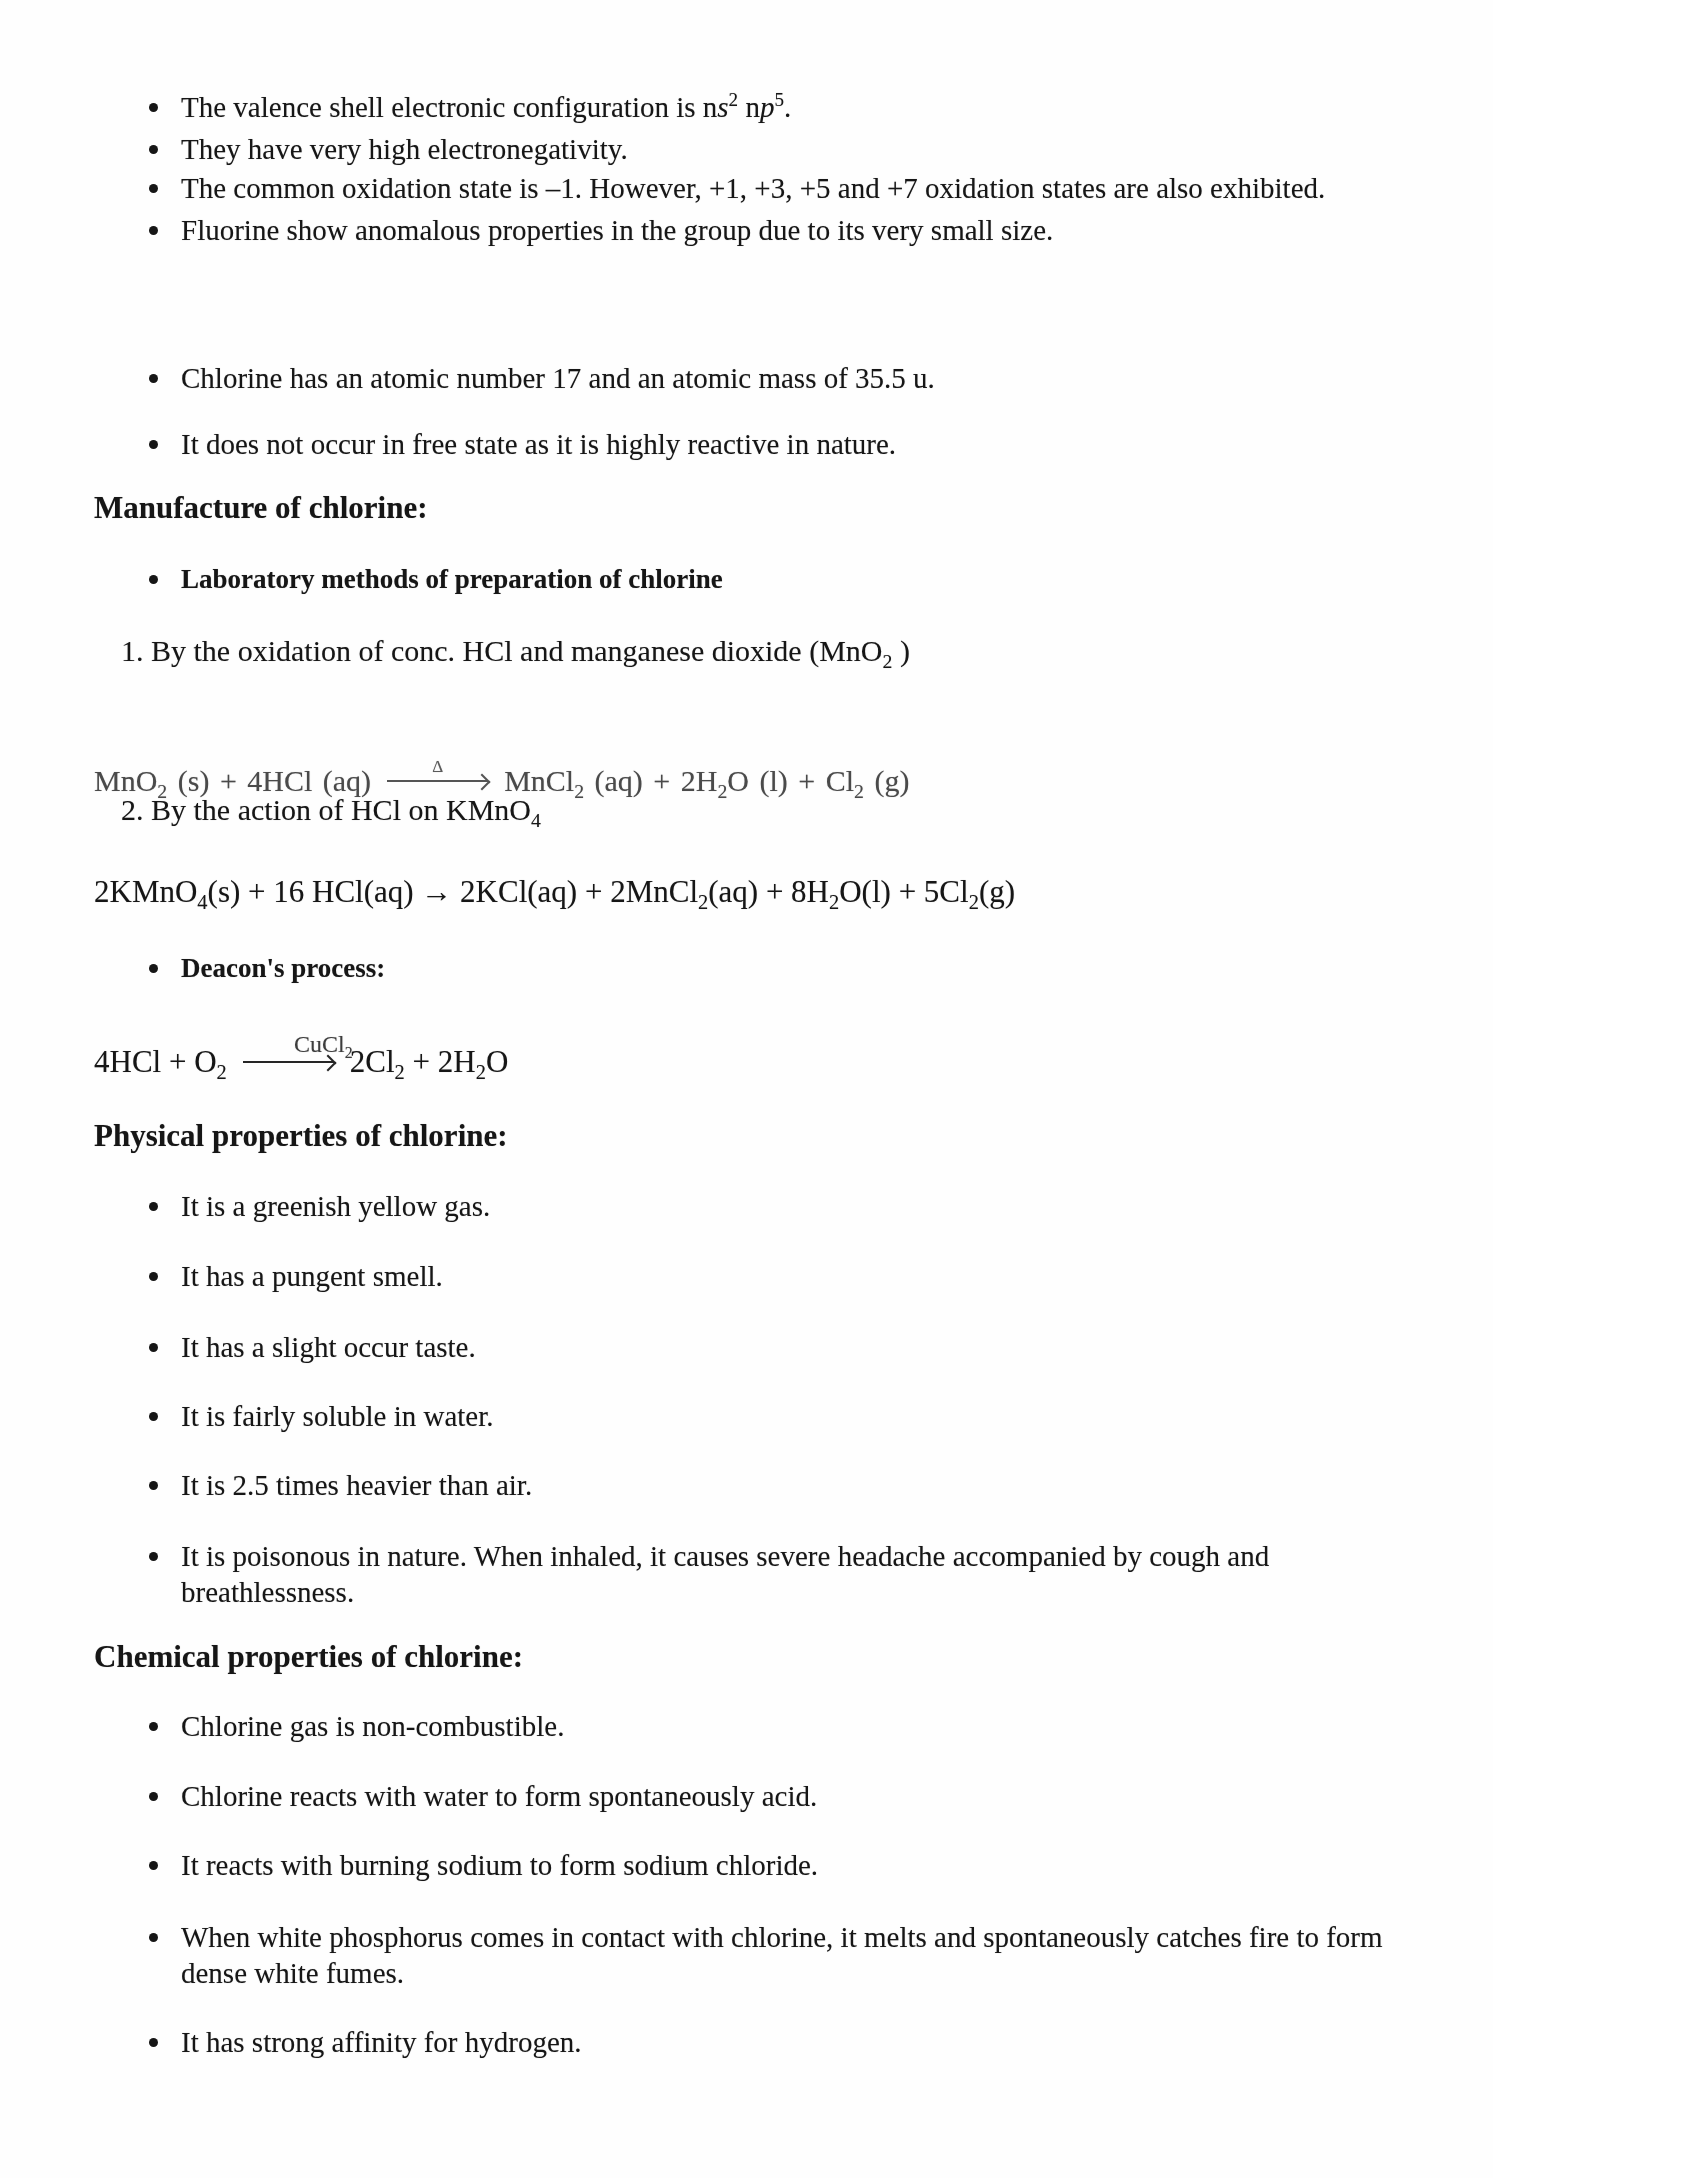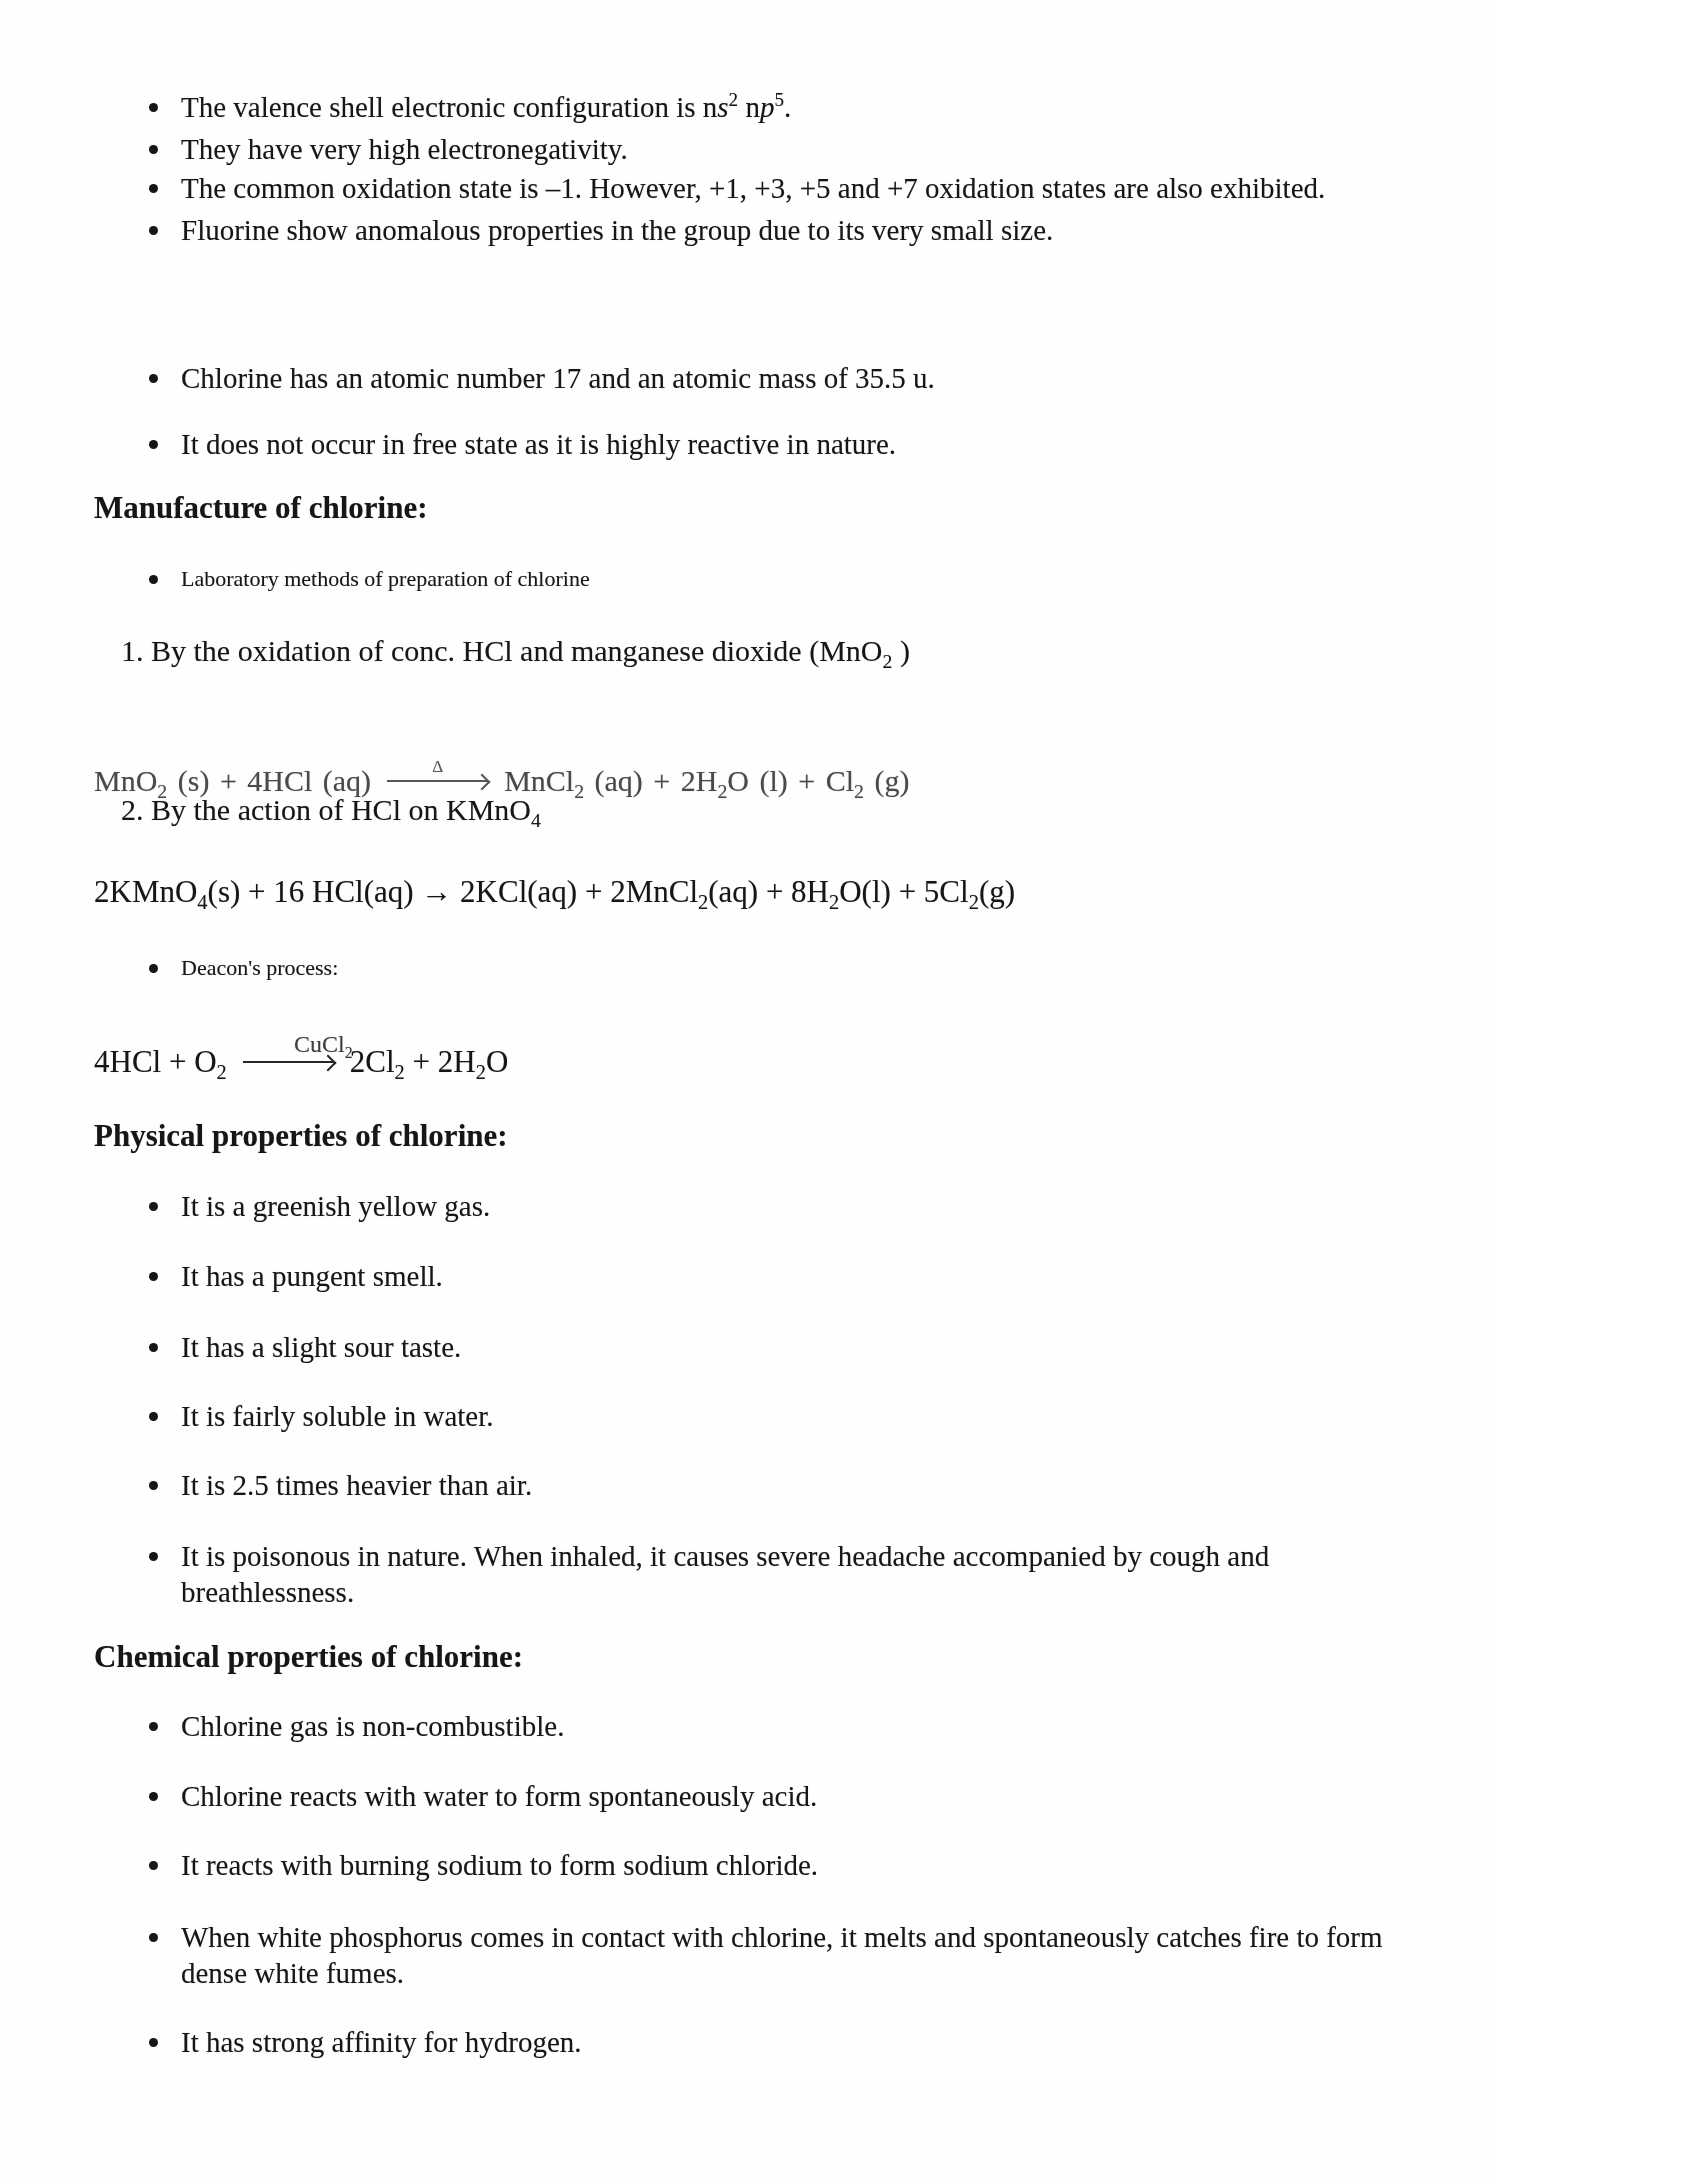--- a/index.html
+++ b/index.html
@@ -10,21 +10,21 @@
     font-family:"Liberation Serif","DejaVu Serif",serif;
     color:#161616;
     overflow:hidden;
     text-shadow:0 0 1px rgba(0,0,0,0.28);
   }
   
   .brow{position:absolute;left:149px;}
   .dot{position:absolute;left:0;top:14px;width:9px;height:9px;border-radius:50%;background:#161616;}
   .bt{margin-left:32px;font-size:29px;line-height:36px;white-space:nowrap;}
   .bt .ln{white-space:nowrap;}
-  .bt.bold{font-weight:normal;font-size:22px;}
+  .bt.bold{font-weight:bold;font-size:27px;}
   
   .heading{position:absolute;left:94px;font-weight:bold;font-size:31px;line-height:38px;white-space:nowrap;}
   
   .numline{position:absolute;left:94px;font-size:30px;line-height:38px;white-space:nowrap;margin-left:27px;}
   .eq{position:absolute;left:94px;font-size:31px;line-height:40px;white-space:nowrap;}
   .eq-gray{color:#4a4a4a;font-size:30px;word-spacing:3px;text-shadow:0 0 1px rgba(74,74,74,0.4);margin-top:47px;}
   sub{font-size:0.66em;line-height:0;}
   sup{font-size:0.66em;line-height:0;}
   i{font-style:italic;}
   
@@ -125,21 +125,21 @@
   </div>
   <div class="brow" style="top:1258px">
     <span class="dot"></span>
     <div class="bt">
         <div class="ln">It has a pungent smell.</div>
       </div>
   </div>
   <div class="brow" style="top:1329px">
     <span class="dot"></span>
     <div class="bt">
-        <div class="ln">It has a slight sour taste.</div>
+        <div class="ln">It has a slight occur taste.</div>
       </div>
   </div>
   <div class="brow" style="top:1398px">
     <span class="dot"></span>
     <div class="bt">
         <div class="ln">It is fairly soluble in water.</div>
       </div>
   </div>
   <div class="brow" style="top:1467px">
     <span class="dot"></span>

